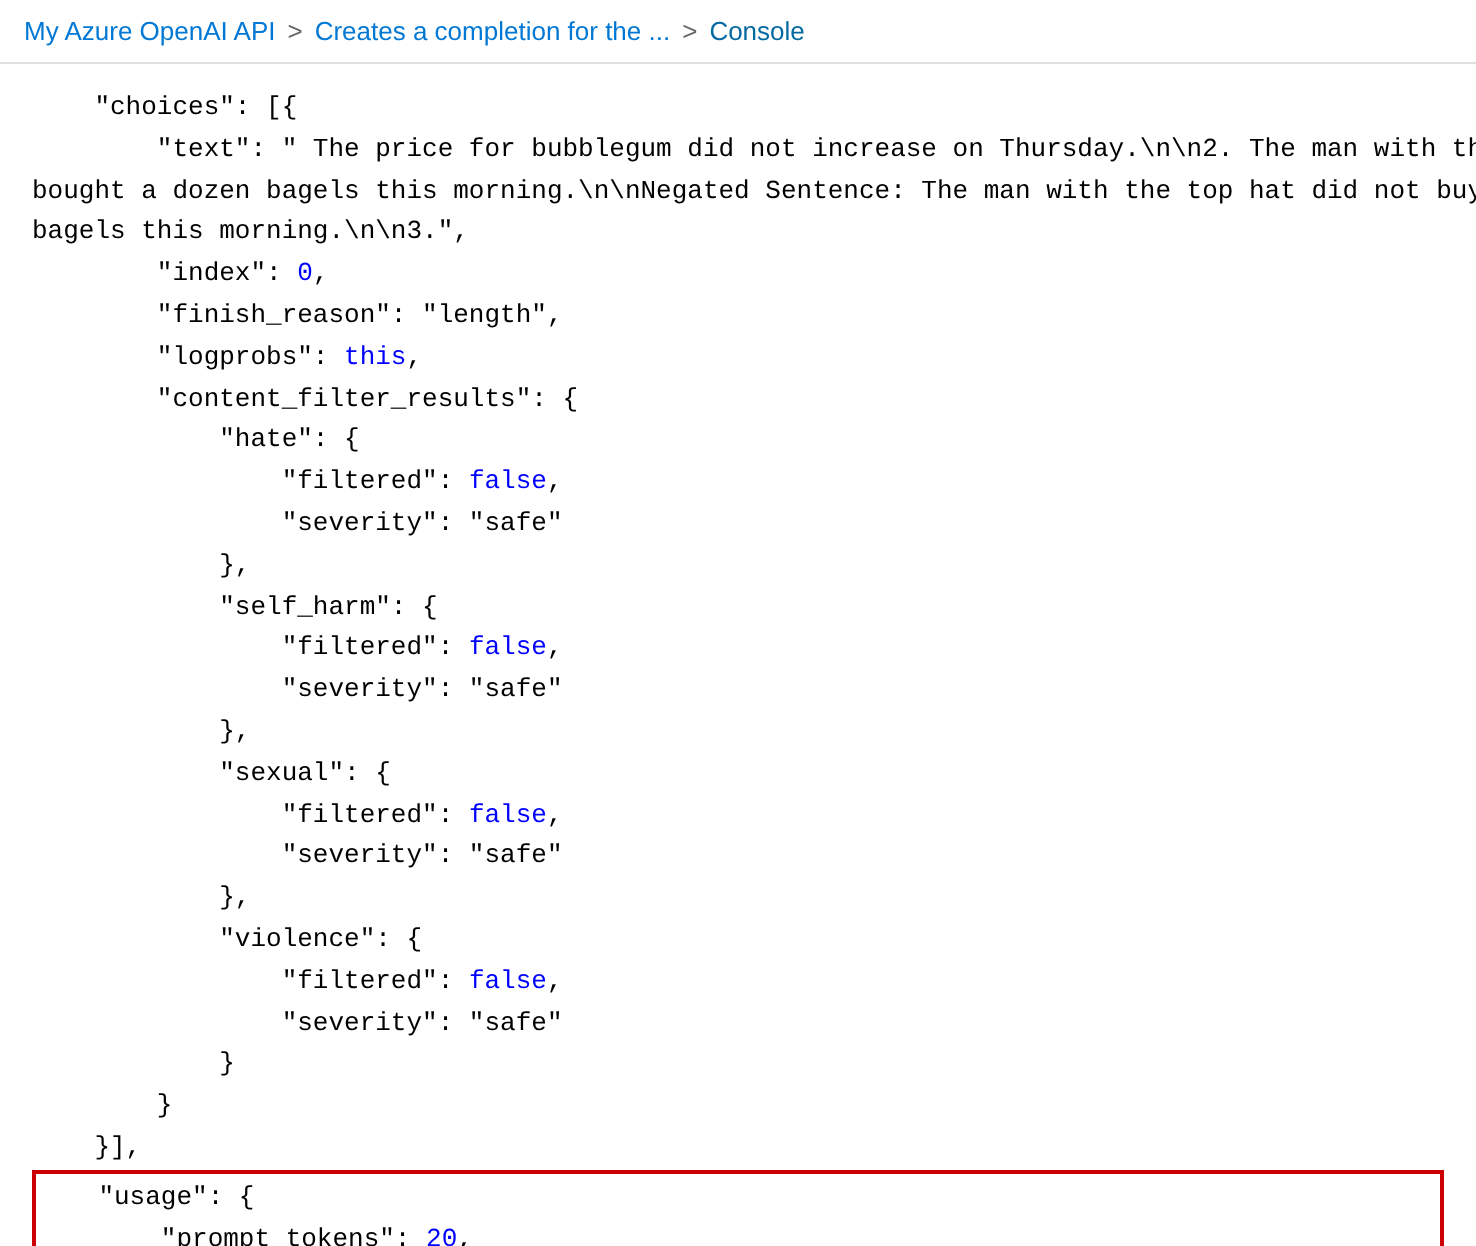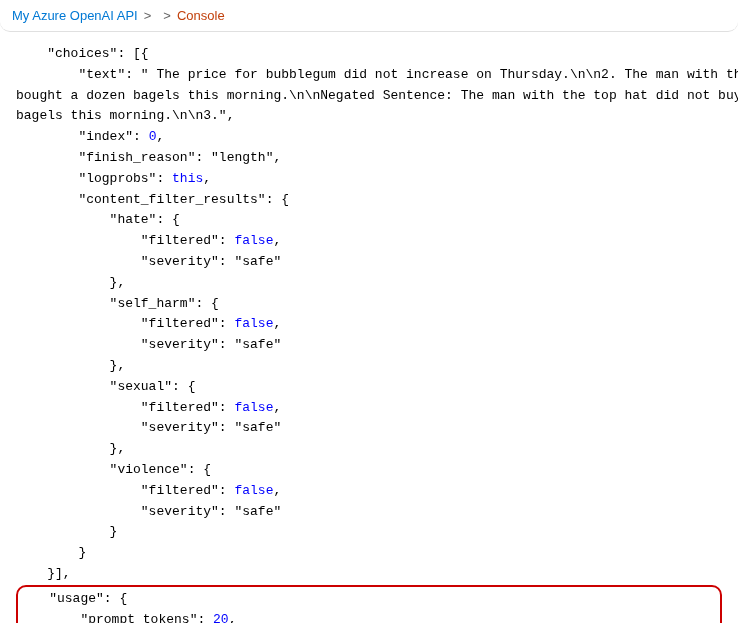--- a/index.html
+++ b/index.html
@@ -1,19 +1,18 @@
 <!DOCTYPE html>
 <html><head>
   <meta charset="utf-8">
   <style>
     * {
       margin: 0;
       padding: 0;
       box-sizing: border-box;
-      border-radius: 10px;
     }
 
     body {
       font-family: -apple-system, BlinkMacSystemFont, 'Segoe UI', sans-serif;
       background: #ffffff;
       width: 738px;
       min-height: 623px;
     }
 
     .breadcrumb-bar {
@@ -30,21 +29,21 @@
       color: #0078d4;
       cursor: pointer;
     }
 
     .breadcrumb-bar .breadcrumb-sep {
       color: #666;
       margin: 0 6px;
     }
 
     .breadcrumb-bar .breadcrumb-current {
-      color: #c2410c;
+      color: #0369a1;
     }
 
     .code-container {
       padding: 12px 16px;
       font-family: 'Consolas', 'Courier New', monospace;
       font-size: 13px;
       line-height: 1.6;
       background: #fff;
       overflow-x: auto;
       position: relative;
@@ -55,20 +54,21 @@
     .code-block {
       position: relative;
     }
   </style>
 </head>
 <body>
 
 <div class="breadcrumb-bar">
   <span class="breadcrumb-item">My Azure OpenAI API</span>
   <span class="breadcrumb-sep">&gt;</span>
+  <span class="breadcrumb-item">Creates a completion for the ...</span>
   <span class="breadcrumb-sep">&gt;</span>
   <span class="breadcrumb-current">Console</span>
 </div>
 
 <div class="code-container">
   <div class="code-block" id="code-output">
       <div style="font-family: Consolas, &quot;Courier New&quot;, monospace; font-size: 13px; line-height: 1.6; white-space: pre;">    "choices": [{</div>
       <div style="font-family: Consolas, &quot;Courier New&quot;, monospace; font-size: 13px; line-height: 1.6; white-space: pre;">        "text": " The price for bubblegum did not increase on Thursday.\n\n2. The man with the top hat</div>
       <div style="font-family: Consolas, &quot;Courier New&quot;, monospace; font-size: 13px; line-height: 1.6; white-space: pre;">bought a dozen bagels this morning.\n\nNegated Sentence: The man with the top hat did not buy a dozen</div>
       <div style="font-family: Consolas, &quot;Courier New&quot;, monospace; font-size: 13px; line-height: 1.6; white-space: pre;">bagels this morning.\n\n3.",</div>

